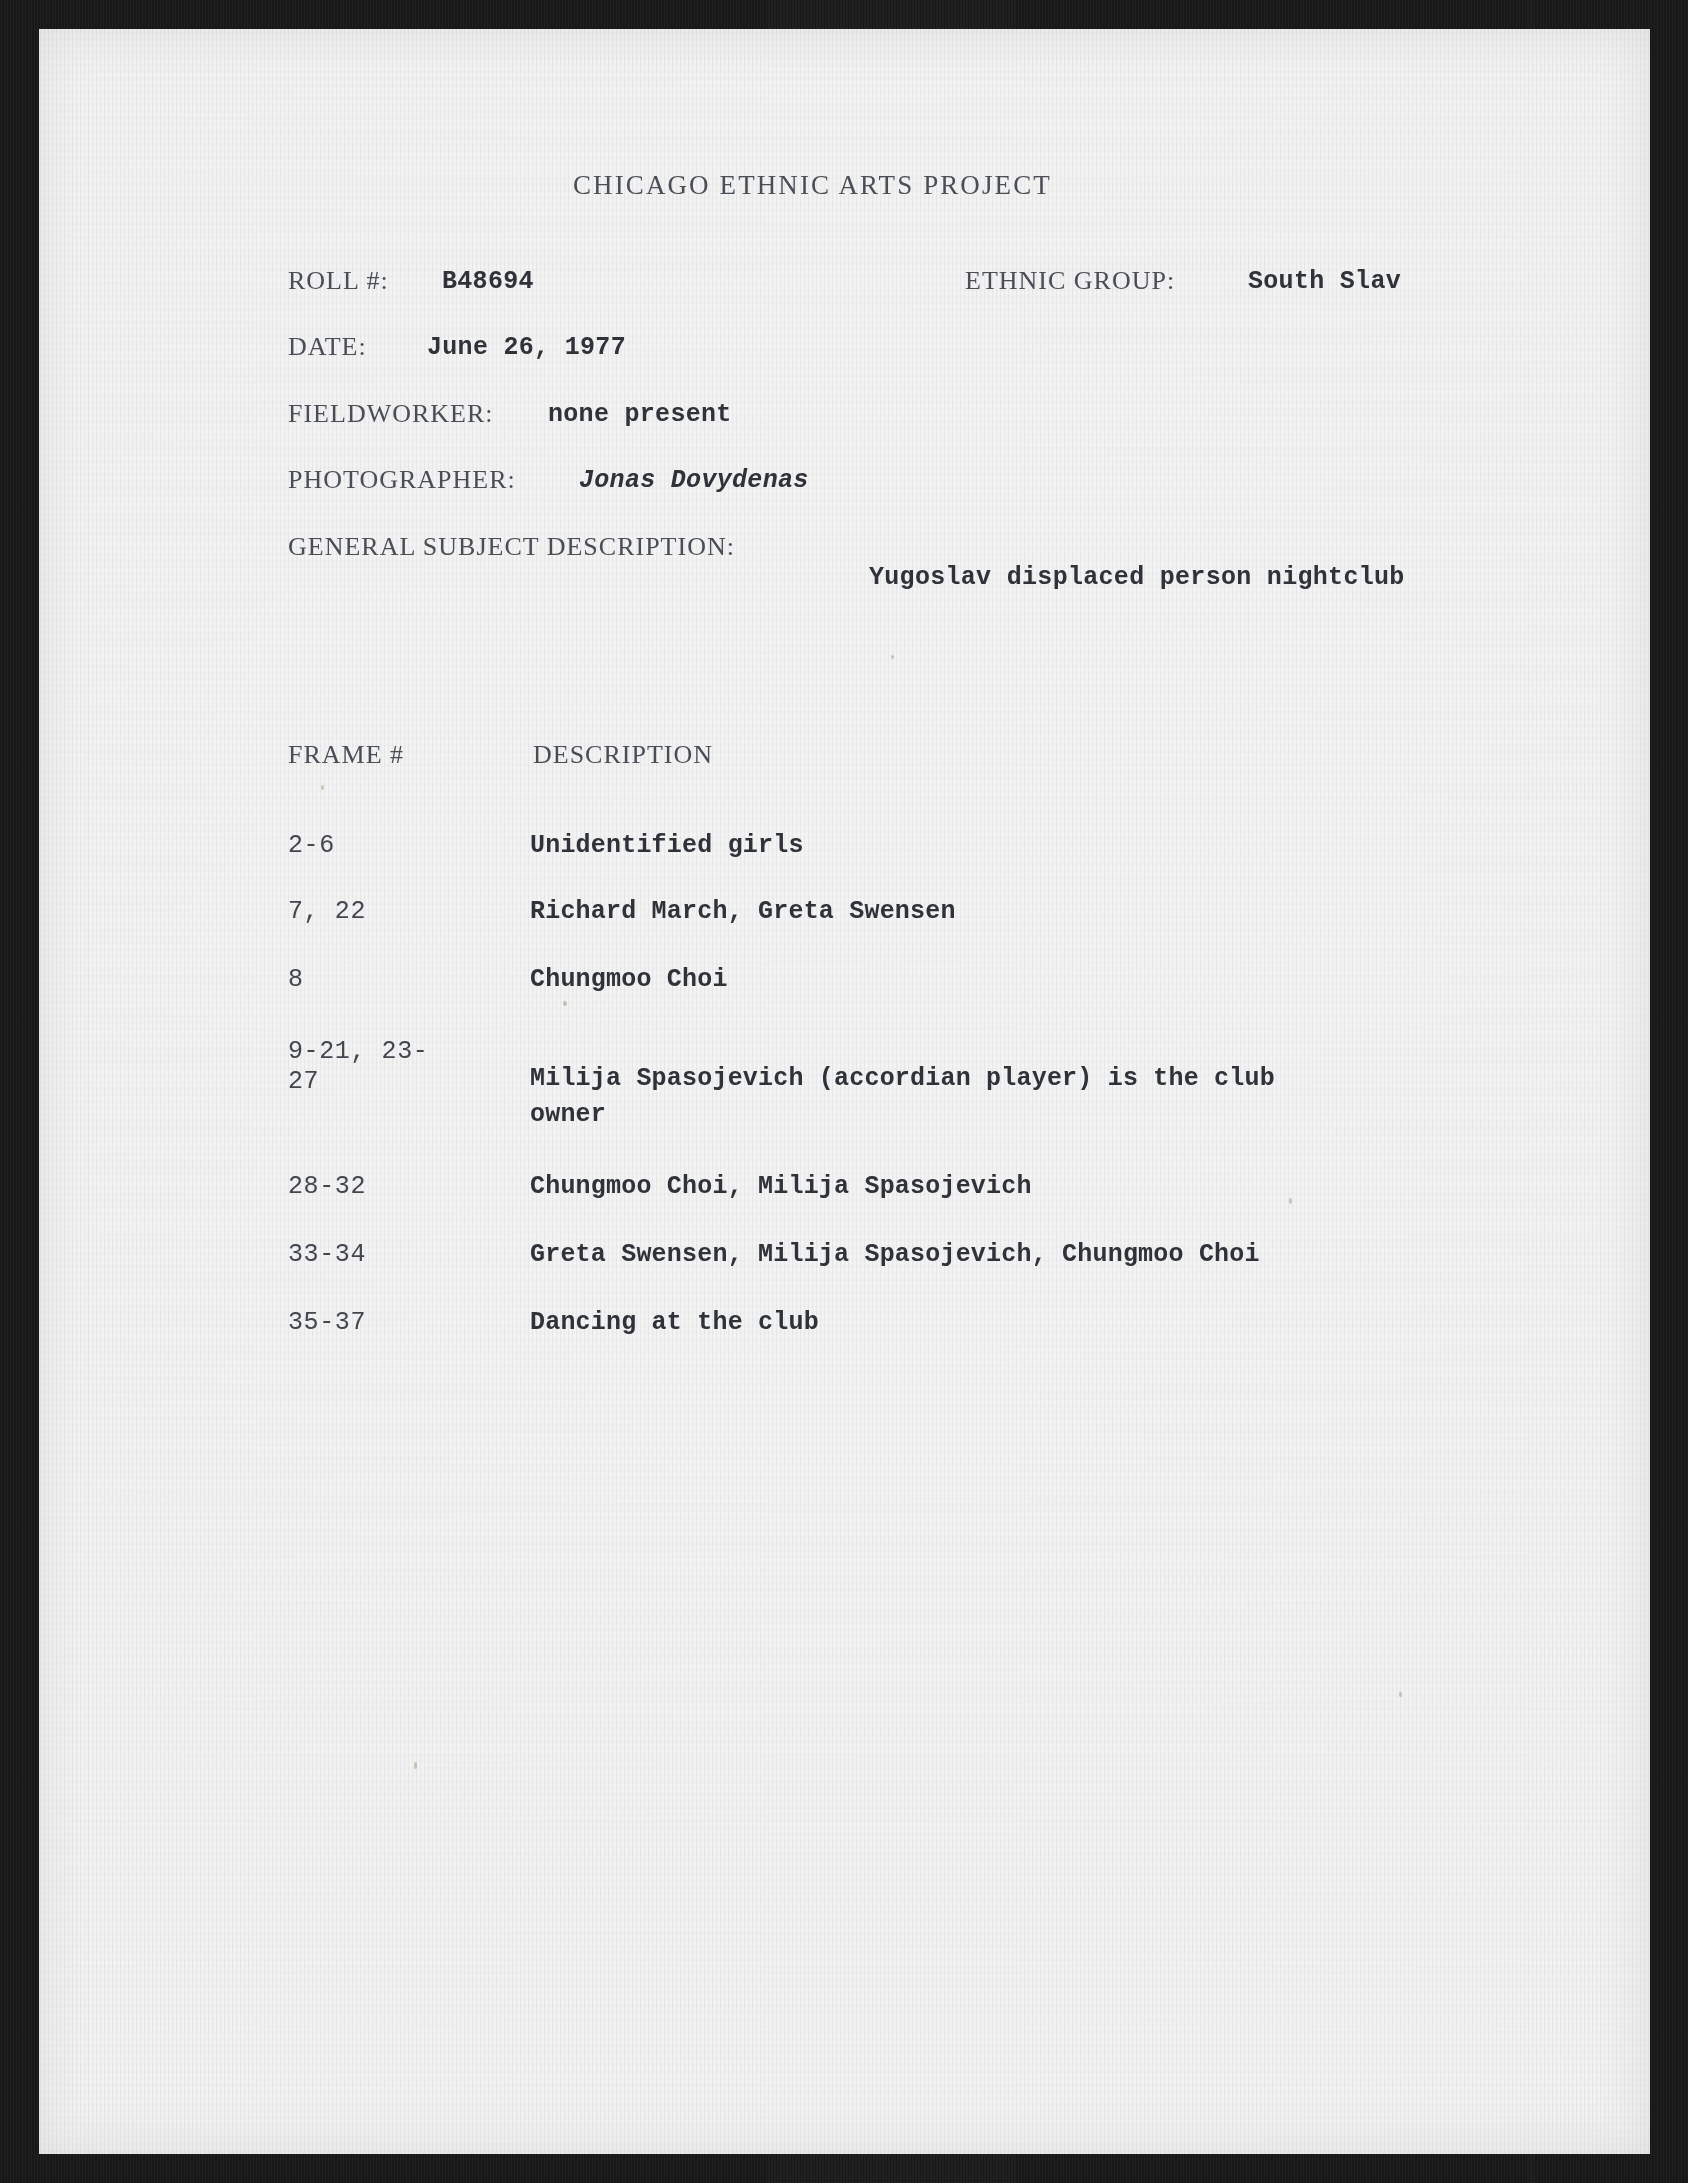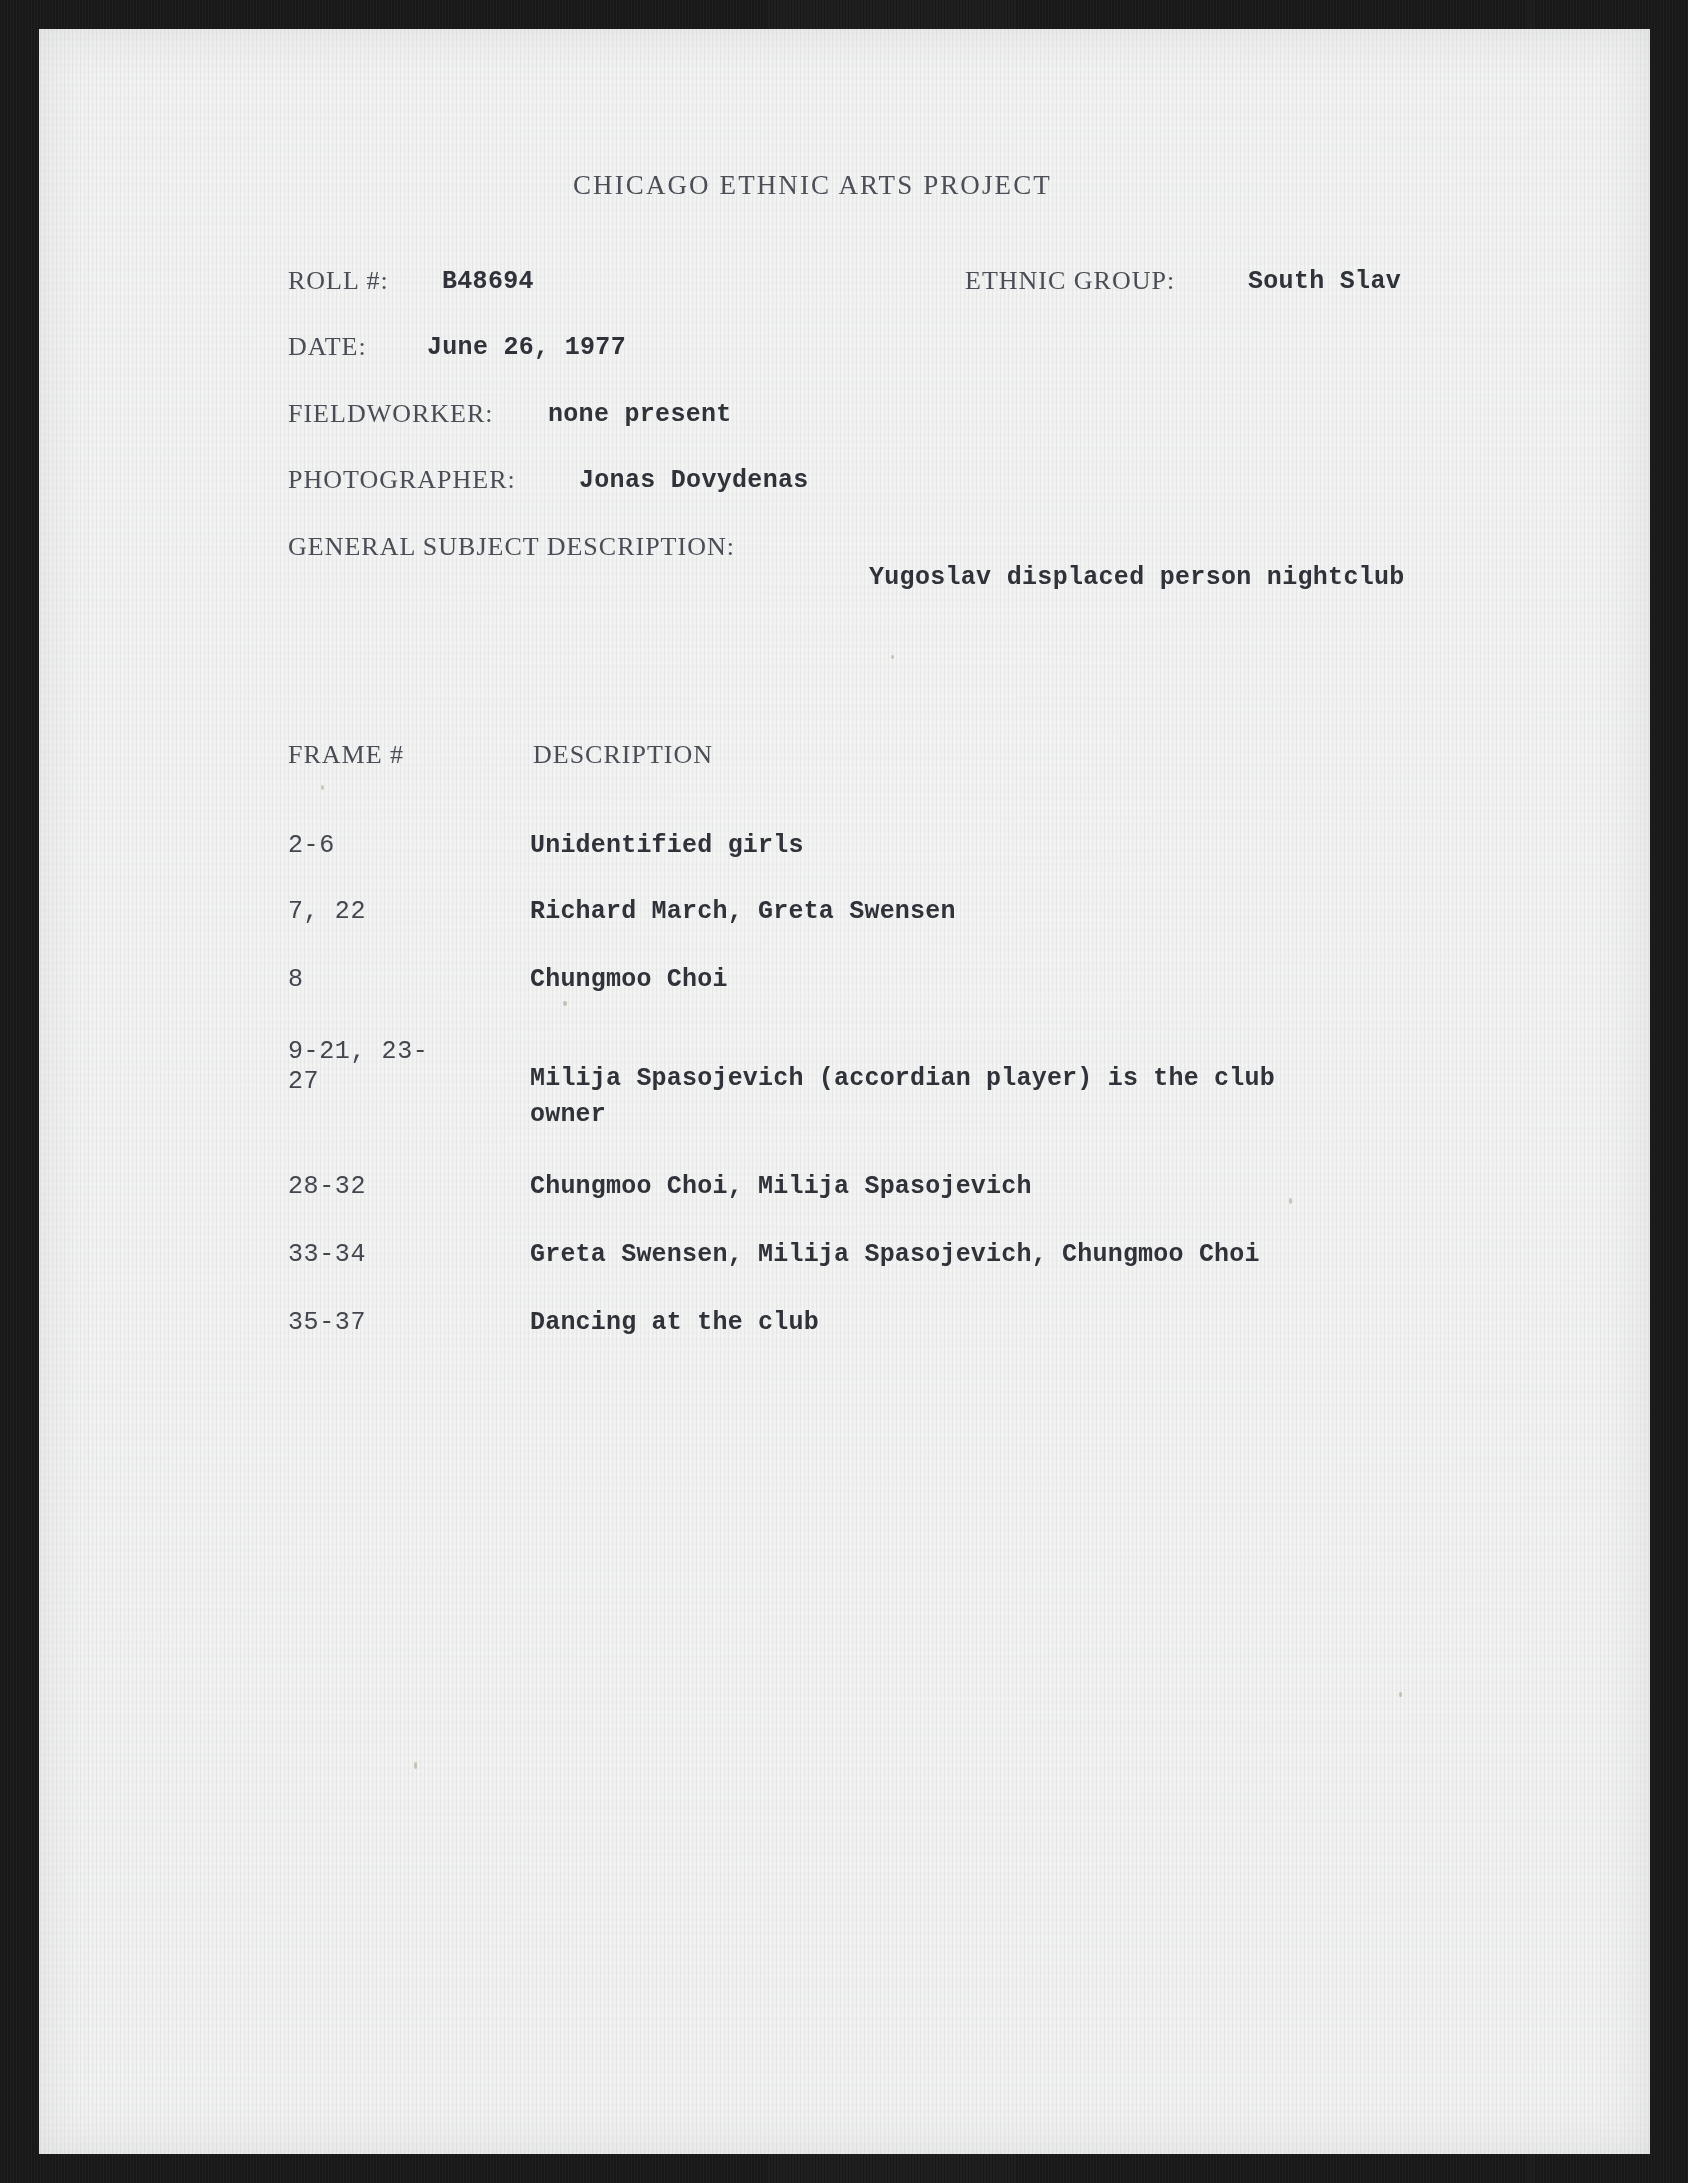--- a/index.html
+++ b/index.html
@@ -99,21 +99,21 @@
   #ethnic-label    { left: 926px; top: 237px; }
   #ethnic-value    { left: 1209px; top: 238px; }
 
   #date-label      { left: 249px;  top: 303px; }
   #date-value      { left: 388px;  top: 304px; }
 
   #fieldworker-label { left: 249px; top: 370px; }
   #fieldworker-value { left: 509px; top: 371px; }
 
   #photographer-label { left: 249px; top: 436px; }
-  #photographer-value { left: 540px; top: 437px; }
+  #photographer-value { left: 540px; top: 437px; font-style: italic; }
 
   #gsd-label       { left: 249px;  top: 503px; }
   #gsd-value-1     { left: 829px; top: 504px; }
   #gsd-value-2     { left: 830px; top: 534px; }
 
   
   #col-head-frame  { left: 249px;  top: 711px; }
   #col-head-desc   { left: 494px;  top: 711px; }
 
   .frame-cell {

